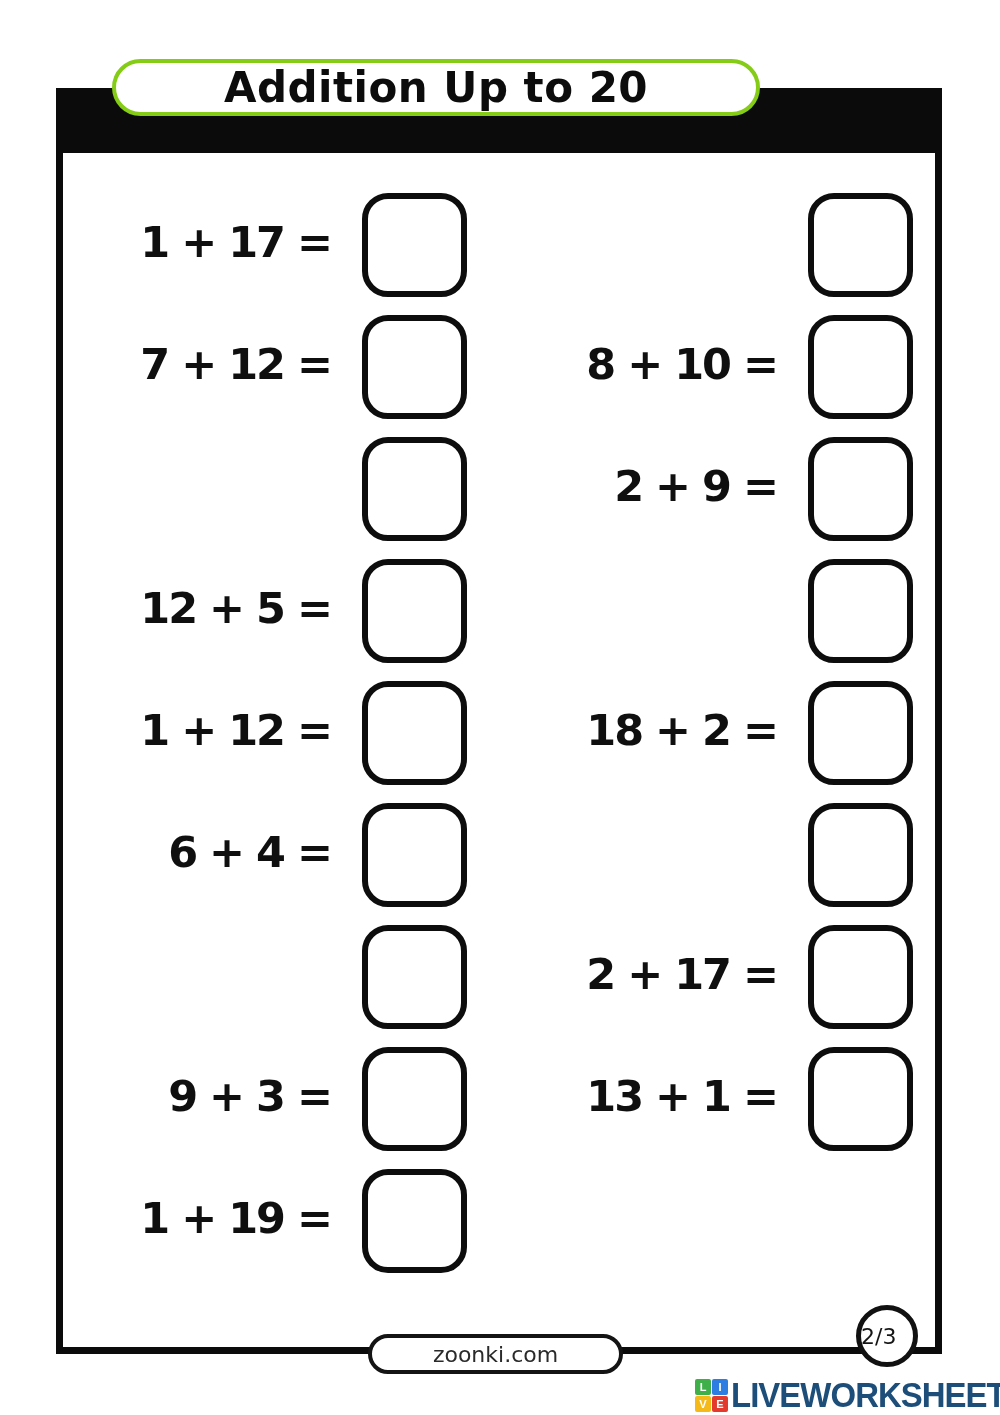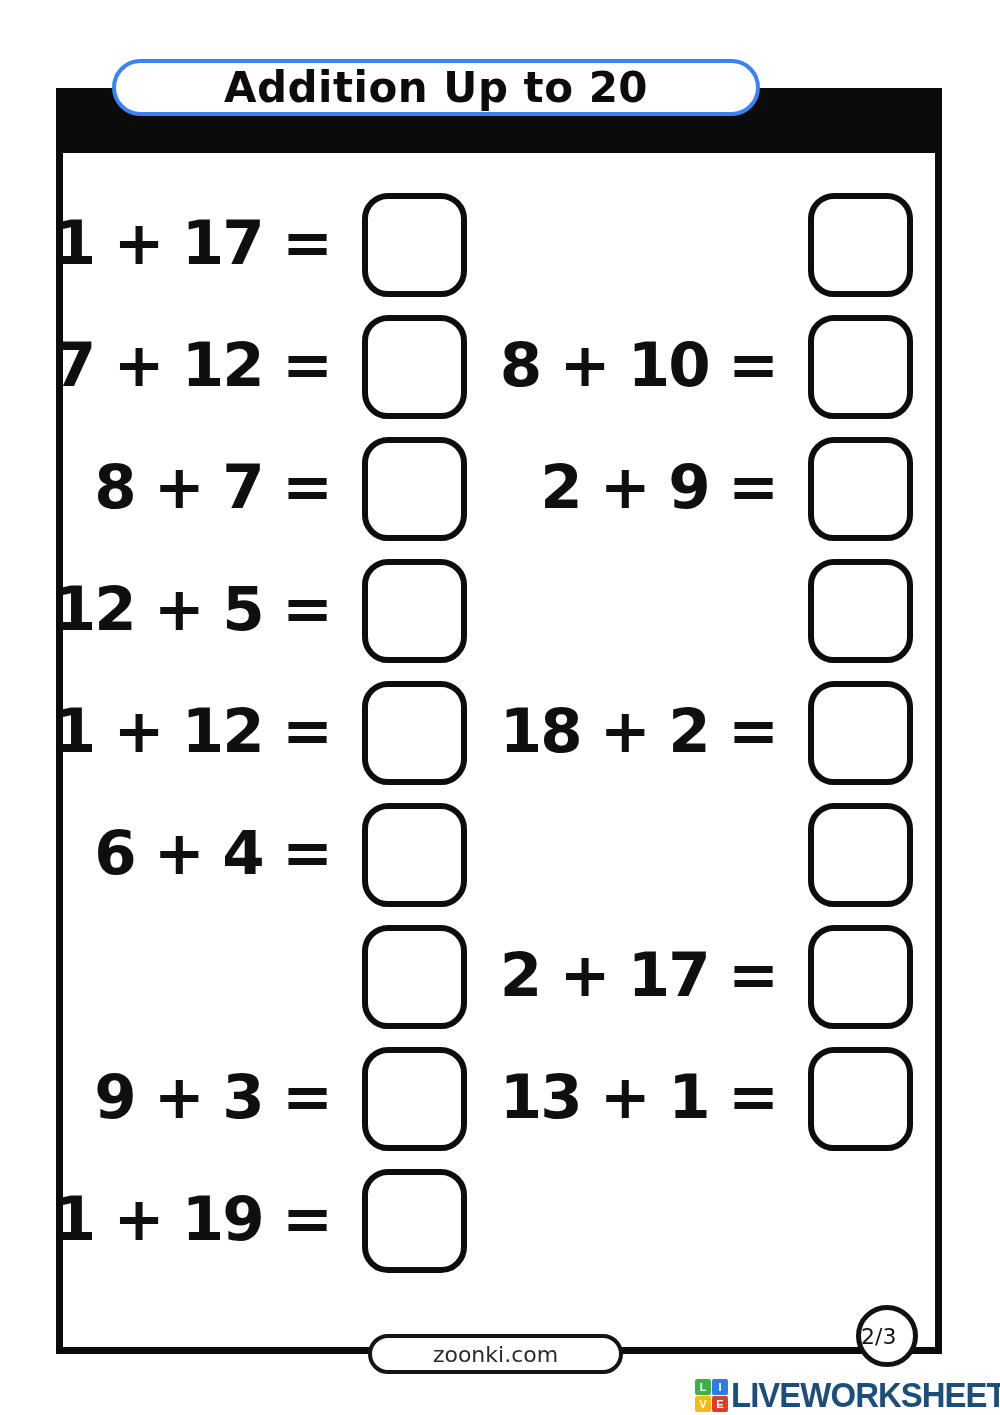--- a/index.html
+++ b/index.html
@@ -23,21 +23,21 @@
   .topbar {
     width:100%; height:58px;
     background:#0b0b0b;
   }
 
   
   .title-pill {
     position:absolute; left:112px; top:59px;
     width:648px; height:57px;
     background:#ffffff;
-    border:4px solid #3b82f6;
+    border:4px solid #84cc16;
     border-radius:30px;
     box-sizing:border-box;
     display:flex; align-items:center; justify-content:center;
     z-index:5;
   }
   .title-pill span {
     font-size:42px; font-weight:bold; color:#0c0c0c;
     letter-spacing:0.5px; white-space:nowrap;
   }
 
@@ -49,21 +49,21 @@
     z-index:2;
   }
   .col-left  { left:70px; }
   .col-right { left:516px; }
   .row {
     height:122px;
     display:flex; align-items:center; justify-content:flex-end;
     gap:31px;
   }
   .eq {
-    font-size:61px; font-weight:bold; color:#0f0f0f;
+    font-size:43px; font-weight:bold; color:#0f0f0f;
     letter-spacing:-2px; white-space:nowrap;
     transform:translateY(-3px);
   }
   .answer-box {
     flex:0 0 auto;
     width:105px; height:104px;
     border:6px solid #0d0d0d;
     border-radius:26px;
     box-sizing:border-box;
     background:#ffffff;
@@ -146,21 +146,20 @@
   <div class="col col-left">
     <div class="row">
       <span class="eq">1 + 17 =</span>
       <div class="answer-box"></div>
     </div>
     <div class="row">
       <span class="eq">7 + 12 =</span>
       <div class="answer-box"></div>
     </div>
     <div class="row">
-      <span class="eq">8 + 7 =</span>
       <div class="answer-box"></div>
     </div>
     <div class="row">
       <span class="eq">12 + 5 =</span>
       <div class="answer-box"></div>
     </div>
     <div class="row">
       <span class="eq">1 + 12 =</span>
       <div class="answer-box"></div>
     </div>

